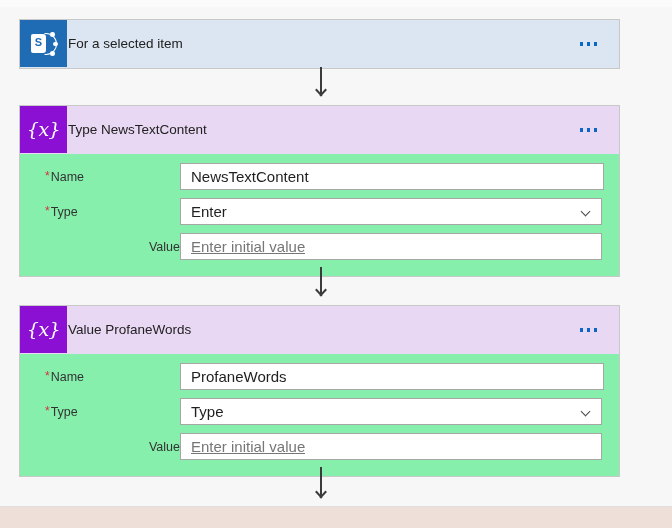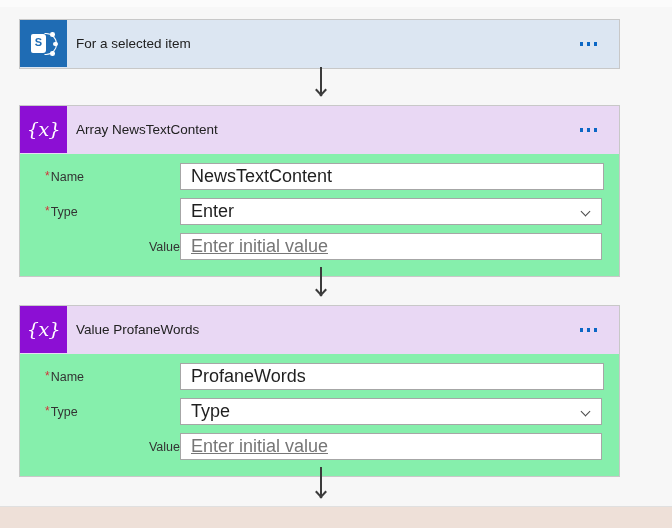--- a/index.html
+++ b/index.html
@@ -147,21 +147,21 @@
     text-align: center;
     font-family: "DejaVu Serif", serif;
     font-style: italic;
     font-size: 19px;
     color: #ffffff;
     letter-spacing: -0.5px;
   }
 
   .card-title {
     flex: 1 1 auto;
-    padding-left: 9px;
+    padding-left: 1px;
     font-size: 13.5px;
     color: #212121;
     line-height: 1.2;
     white-space: nowrap;
     overflow: hidden;
     text-overflow: ellipsis;
   }
 
   .card-menu {
     flex: 0 0 auto;
@@ -223,21 +223,21 @@
   }
   .form-control.wide {
     margin-right: 0px;
   }
   .form-control.narrow {
     margin-right: 2px;
   }
 
   .form-control .text {
     padding-left: 10px;
-    font-size: 18px;
+    font-size: 15px;
     color: #1f1f1f;
     white-space: nowrap;
     overflow: hidden;
   }
   .form-control .text.placeholder {
     color: #767676;
     text-decoration: underline;
   }
 
   .chevron {
@@ -329,21 +329,21 @@
   <div class="connector" style="top:67px;height:38px;">
     <div class="line" style="height:29px;"></div>
     <div class="head" style="top:28px;"></div>
   </div>
 
   <div class="card action" style="top:105px;">
     <div class="card-header">
       <div class="card-icon variable">
         <div class="var-glyph">{x}</div>
       </div>
-      <div class="card-title">Array NewsTextContent</div>
+      <div class="card-title">Type NewsTextContent</div>
       <div class="card-menu">
         <i></i>
           <i></i>
           <i></i>
       </div>
     </div>
     <div class="card-body">
 
       <div class="form-row">
         <div class="form-label">

